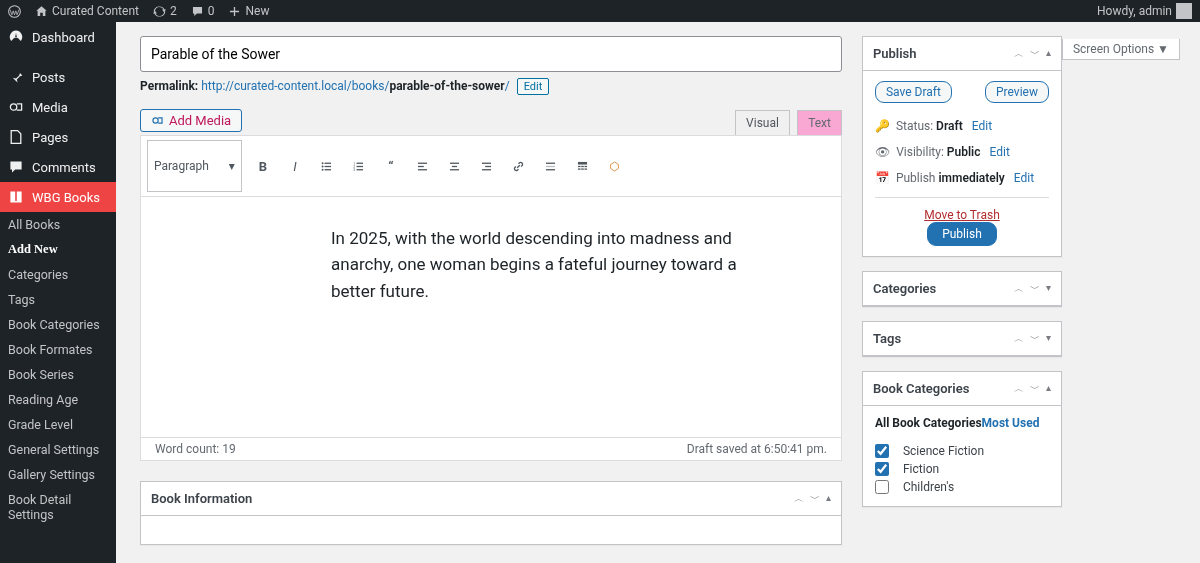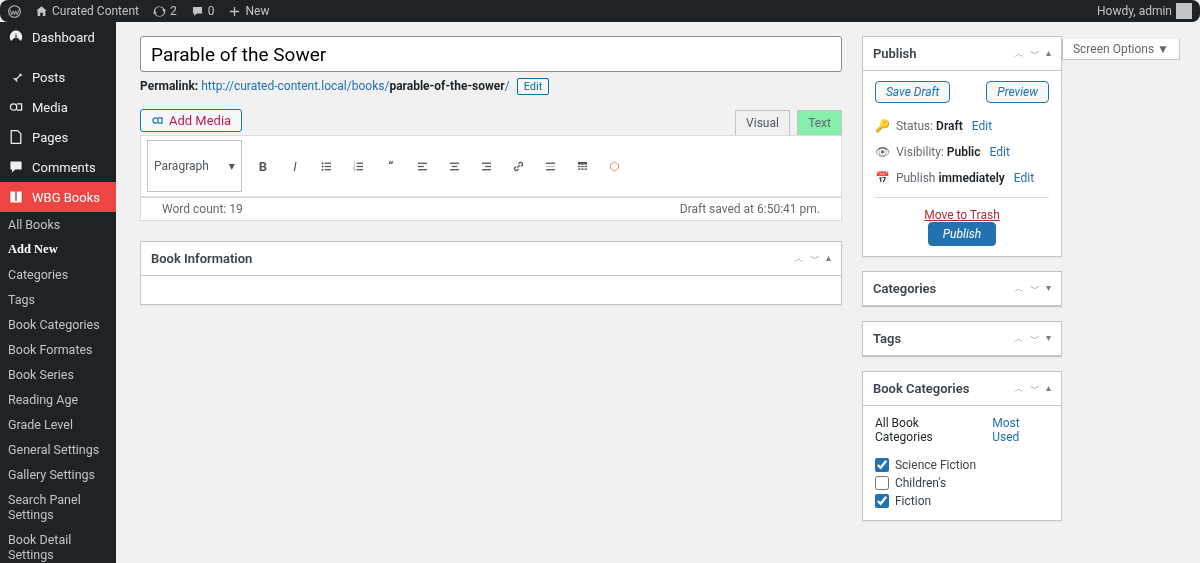--- a/index.html
+++ b/index.html
@@ -1,19 +1,19 @@
 <!DOCTYPE html>
 <html><head>
 <meta charset="utf-8">
 <style>
 * { margin: 0; padding: 0; box-sizing: border-box; font-family: -apple-system, BlinkMacSystemFont, "Segoe UI", Roboto, sans-serif; }
 body { background: #f1f1f1; font-size: 13px; color: #3c434a; }
 
 
-#wpadminbar { position: fixed; top: 0; left: 0; right: 0; height: 22px; background: #1d2327; color: #c3c4c7; display: flex; align-items: center; font-size: 12px; z-index: 1000; border-radius: 8px; }
+#wpadminbar { position: fixed; top: 0; left: 0; right: 0; height: 22px; background: #1d2327; color: #c3c4c7; display: flex; align-items: center; font-size: 12px; z-index: 1000; }
 #wpadminbar .left { display: flex; align-items: center; gap: 14px; padding-left: 8px; }
 #wpadminbar .right { margin-left: auto; display: flex; align-items: center; gap: 6px; padding-right: 8px; }
 #wpadminbar .item { display: flex; align-items: center; gap: 4px; cursor: pointer; color: #c3c4c7; }
 #wpadminbar .avatar { width: 16px; height: 16px; background: #c3c4c7; }
 
 
 #adminmenu { position: fixed; top: 22px; left: 0; width: 116px; bottom: 0; background: #1d2327; color: #f0f0f1; overflow-y: auto; }
 .menu-item { padding: 7px 8px; display: flex; align-items: center; gap: 8px; color: #f0f0f1; cursor: pointer; font-size: 13px; }
 .menu-item.current { background: #ef4444; color: #fff; font-weight: 400; }
 .submenu-item { padding: 5px 8px; color: #c3c4c7; cursor: pointer; font-size: 12.5px; }
@@ -25,66 +25,66 @@
 .screen-meta { float: right; margin-top: 3px; }
 .screen-options-btn { background: #fff; border: 1px solid #c3c4c7; border-top: none; padding: 3px 10px; font-size: 12px; color: #646970; cursor: pointer; }
 h1.wp-heading-inline { font-size: 23px; font-weight: 400; color: #1d2327; padding: 12px 0 4px; clear: both; }
 
 
 #poststuff { display: flex; gap: 20px; margin-top: 14px; }
 #post-body-content { flex: 1; min-width: 0; }
 #postbox-container { width: 200px; flex-shrink: 0; }
 
 
-#title { width: 100%; height: 36px; font-size: 19px; padding: 3px 10px; border: 1px solid #8c8f94; border-radius: 3px; background: #fff; }
+#title { width: 100%; height: 36px; font-size: 14px; padding: 3px 10px; border: 1px solid #8c8f94; border-radius: 3px; background: #fff; }
 #edit-slug-box { margin-top: 6px; font-size: 12px; color: #646970; }
 #edit-slug-box strong { color: #1d2327; }
 #edit-slug-box a { color: #2271b1; }
 .edit-slug-btn { font-size: 11px; border: 1px solid #0071a1; color: #0071a1; background: #f6f7f7; padding: 0 6px; height: 17px; cursor: pointer; border-radius: 2px; margin-left: 4px; }
 
 
 .wp-media-buttons { margin-top: 14px; margin-bottom: 0; }
 .add-media-btn { display: inline-flex; align-items: center; gap: 5px; border: 1px solid #2271b1; color: #be185d; background: #f6f7f7; padding: 3px 10px; font-size: 13px; cursor: pointer; border-radius: 3px; }
 .wp-editor-tabs { float: right; margin-top: -22px; }
-.wp-switch-editor { border: 1px solid #c3c4c7; border-bottom: none; background: #86efac; color: #646970; padding: 5px 10px; font-size: 12px; cursor: pointer; margin-left: 4px; }
+.wp-switch-editor { border: 1px solid #c3c4c7; border-bottom: none; background: #f9a8d4; color: #646970; padding: 5px 10px; font-size: 12px; cursor: pointer; margin-left: 4px; }
 .wp-switch-editor.active { background: #f0f0f1; color: #50575e; }
 
 
 .wp-editor-container { border: 1px solid #dcdcde; background: #fff; clear: both; }
 .mce-toolbar { background: #fff; border-bottom: 1px solid #dcdcde; padding: 4px 6px; display: flex; align-items: center; gap: 10px; }
 .mce-listbox { border: 1px solid #c3c4c7; padding: 18px 6px; font-size: 12px; color: #50575e; cursor: pointer; display: inline-flex; align-items: flex-start; gap: 20px; }
 .mce-btn { width: 22px; height: 22px; display: inline-flex; align-items: center; justify-content: center; cursor: pointer; color: #50575e; }
 .mce-content { padding: 28px 60px 28px 190px; min-height: 240px; font-family: Georgia, serif; font-size: 17px; line-height: 1.55; color: #1d2327; }
-.mce-statusbar { border-top: 1px solid #dcdcde; padding: 4px 21px; font-size: 12px; color: #646970; display: flex; justify-content: space-between; }
+.mce-statusbar { border-top: 1px solid #dcdcde; padding: 4px 14px; font-size: 12px; color: #646970; display: flex; justify-content: space-between; }
 
 
 .postbox { background: #fff; border: 1px solid #c3c4c7; box-shadow: 0 1px 1px rgba(0,0,0,0.04); margin-bottom: 14px; }
 .postbox-header { display: flex; align-items: center; border-bottom: 1px solid #c3c4c7; padding: 0 10px; height: 34px; }
 .postbox-header h2 { font-size: 13px; font-weight: 600; flex: 1; }
 .handle-actions { display: flex; gap: 6px; color: #787c82; }
 .handle-actions span { cursor: pointer; font-size: 10px; }
 .inside { padding: 10px 12px; font-size: 12px; }
 
 
 #submitdiv .inside { padding: 10px 12px; }
 #minor-publishing-actions { display: flex; justify-content: space-between; margin-bottom: 10px; }
-.button { border: 1px solid #2271b1; color: #2271b1; background: #f6f7f7; padding: 3px 10px; font-size: 12px; cursor: pointer; border-radius: 4px; font-style: italic; }
+.button { border: 1px solid #2271b1; color: #2271b1; background: #f6f7f7; padding: 3px 10px; font-size: 12px; cursor: pointer; border-radius: 9px; }
 .button-primary { background: #2271b1; color: #fff; border-color: #2271b1; padding: 4px 14px; }
 .misc-pub-section { padding: 6px 0; display: flex; align-items: center; gap: 6px; color: #646970; }
 .misc-pub-section b { color: #1d2327; font-weight: 600; }
 .misc-pub-section a { color: #2271b1; font-size: 12px; margin-left: 3px; cursor: pointer; }
 #major-publishing-actions { display: flex; justify-content: space-between; align-items: center; padding-top: 10px; border-top: 1px solid #dcdcde; margin-top: 6px; flex-direction: column; }
 #delete-action a { color: #b32d2e; text-decoration: underline; cursor: pointer; font-size: 12px; }
 
 
-.category-tabs { display: flex; gap: 14px; padding-bottom: 6px; font-size: 12px; }
+.category-tabs { display: flex; gap: 0; padding-bottom: 6px; font-size: 12px; font-weight: bold; }
 .category-tabs .tab { cursor: pointer; color: #2271b1; }
 .category-tabs .tab.active { color: #1d2327; }
 .categorychecklist { list-style: none; padding-top: 6px; }
-.categorychecklist li { padding: 2px 0; display: flex; align-items: flex-end; gap: 6px; font-size: 12px; }
+.categorychecklist li { padding: 2px 0; display: flex; align-items: flex-end; gap: 14px; font-size: 12px; }
 .categorychecklist input[type=checkbox] { width: 14px; height: 14px; accent-color: #2271b1; }
 
 
 #bookinfo .inside { padding: 14px; }
 
 .icon-svg { width: 16px; height: 16px; fill: currentColor; display: inline-block; }
 .icon-sm { width: 13px; height: 13px; }
 </style>
 </head>
 <body>
@@ -173,21 +173,20 @@
   <div class="submenu-item current">Add New</div>
   <div class="submenu-item">Categories</div>
   <div class="submenu-item">Tags</div>
   <div class="submenu-item">Book Categories</div>
   <div class="submenu-item">Book Formates</div>
   <div class="submenu-item">Book Series</div>
   <div class="submenu-item">Reading Age</div>
   <div class="submenu-item">Grade Level</div>
   <div class="submenu-item">General Settings</div>
   <div class="submenu-item">Gallery Settings</div>
-  <div class="submenu-item">Search Panel Settings</div>
   <div class="submenu-item">Book Detail Settings</div>
 
 </div>
 
 <div id="wpcontent">
   <div id="wpbody">
     <div class="screen-meta"><button class="screen-options-btn">Screen Options ▼</button></div>
 
     <div id="poststuff">
       <div id="post-body-content">
@@ -289,20 +288,23 @@
                   <rect x="3" y="13" width="4" height="2"></rect>
                   <rect x="8" y="13" width="4" height="2"></rect>
                   <rect x="13" y="13" width="4" height="2"></rect>
                 </svg>
               </span>
             <span class="mce-btn">
                 <svg class="icon-sm" viewBox="0 0 20 20" fill="none" stroke="#dd8a3c" stroke-width="1.4">
                   <polygon points="10,3 16,7 16,13 10,17 4,13 4,7"></polygon>
                 </svg>
               </span>
+          </div>
+          <div class="mce-content">
+            <p style="max-width:420px">In 2025, with the world descending into madness and anarchy, one woman begins a fateful journey toward a better future.</p>
           </div>
           <div class="mce-statusbar">
             <span>Word count: 19</span>
             <span>Draft saved at 6:50:41 pm.</span>
           </div>
         </div>
 
         
         <div class="postbox" id="bookinfo" style="margin-top:20px">
           <div class="postbox-header">
@@ -391,26 +393,26 @@
             <div class="category-tabs">
               <span class="tab active">All Book Categories</span>
               <span class="tab">Most Used</span>
             </div>
             <ul class="categorychecklist" id="book-cat-list">
                 <li>
                   <input type="checkbox" checked="" style="">
                   <span>Science Fiction</span>
                 </li>
                 <li>
+                  <input type="checkbox" checked="" style="">
+                  <span>Fiction</span>
+                </li>
+                <li>
                   <input type="checkbox" style="">
                   <span>Children's</span>
                 </li>
-                <li>
-                  <input type="checkbox" checked="" style="">
-                  <span>Fiction</span>
-                </li>
               </ul>
           </div>
         </div>
       </div>
     </div>
   </div>
 </div>
 
 </body></html>

